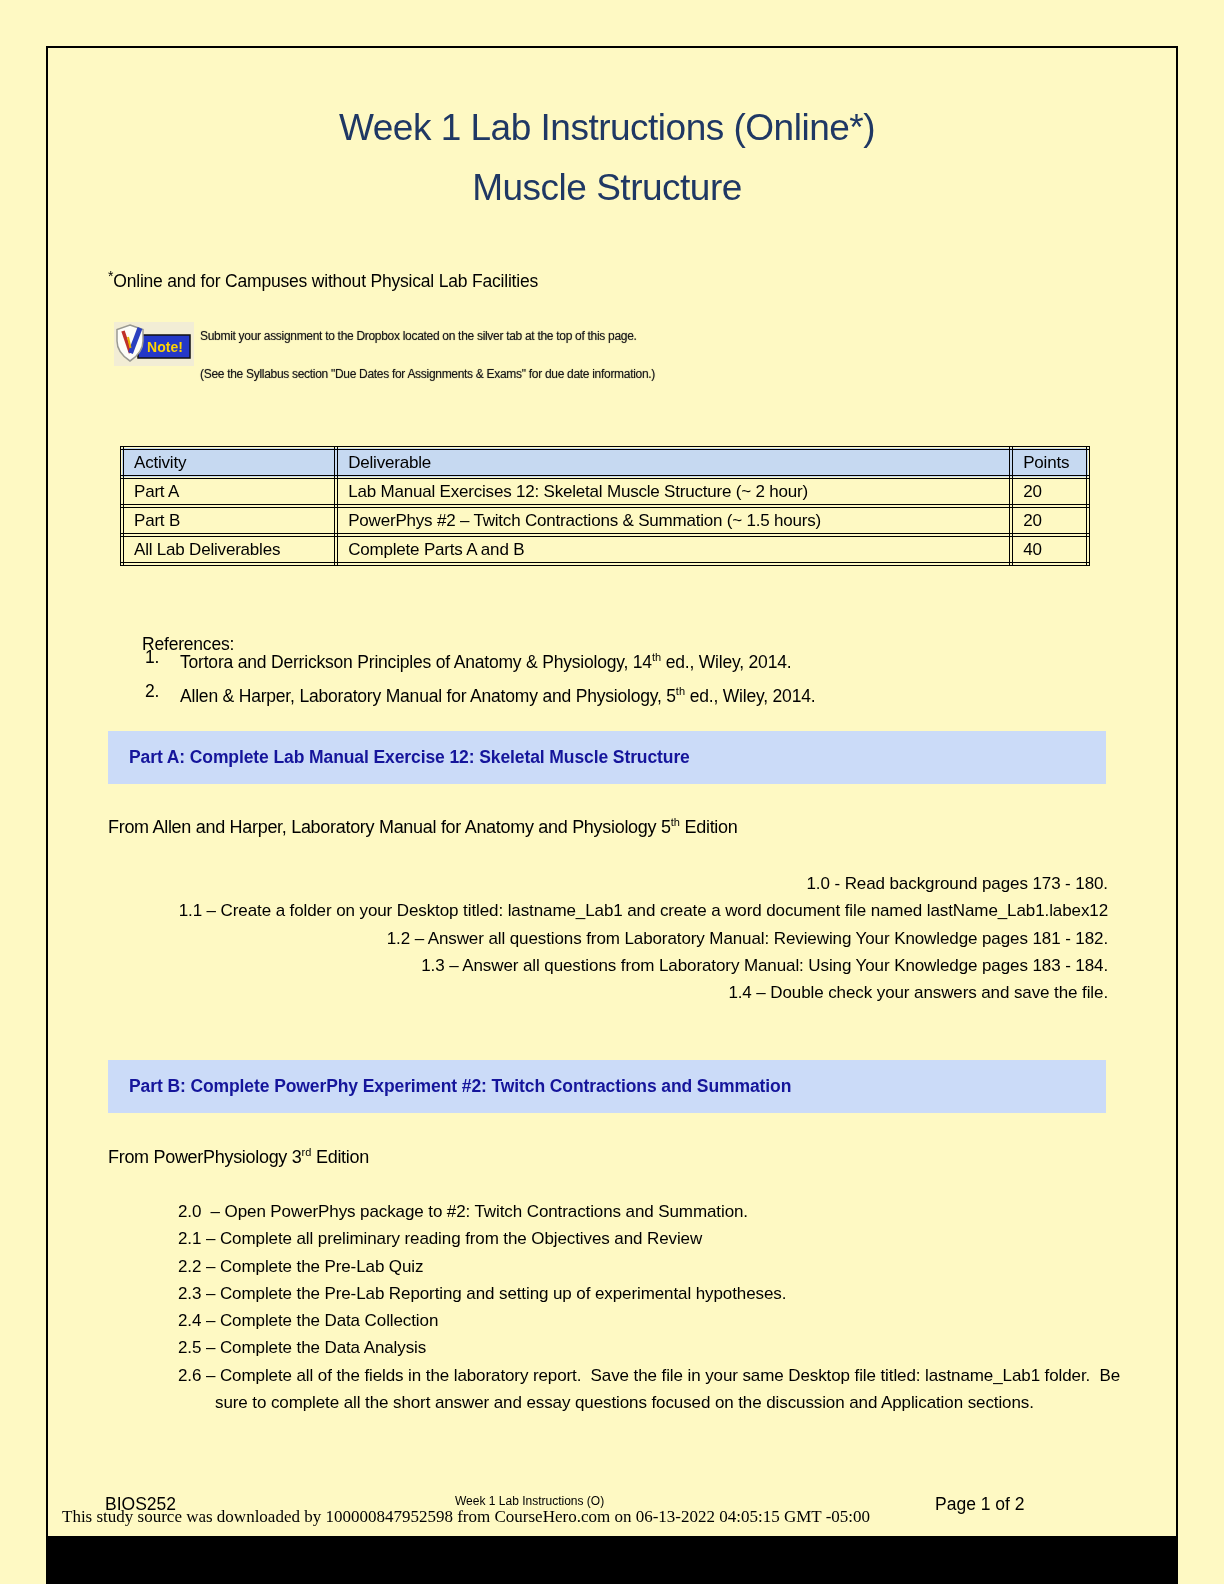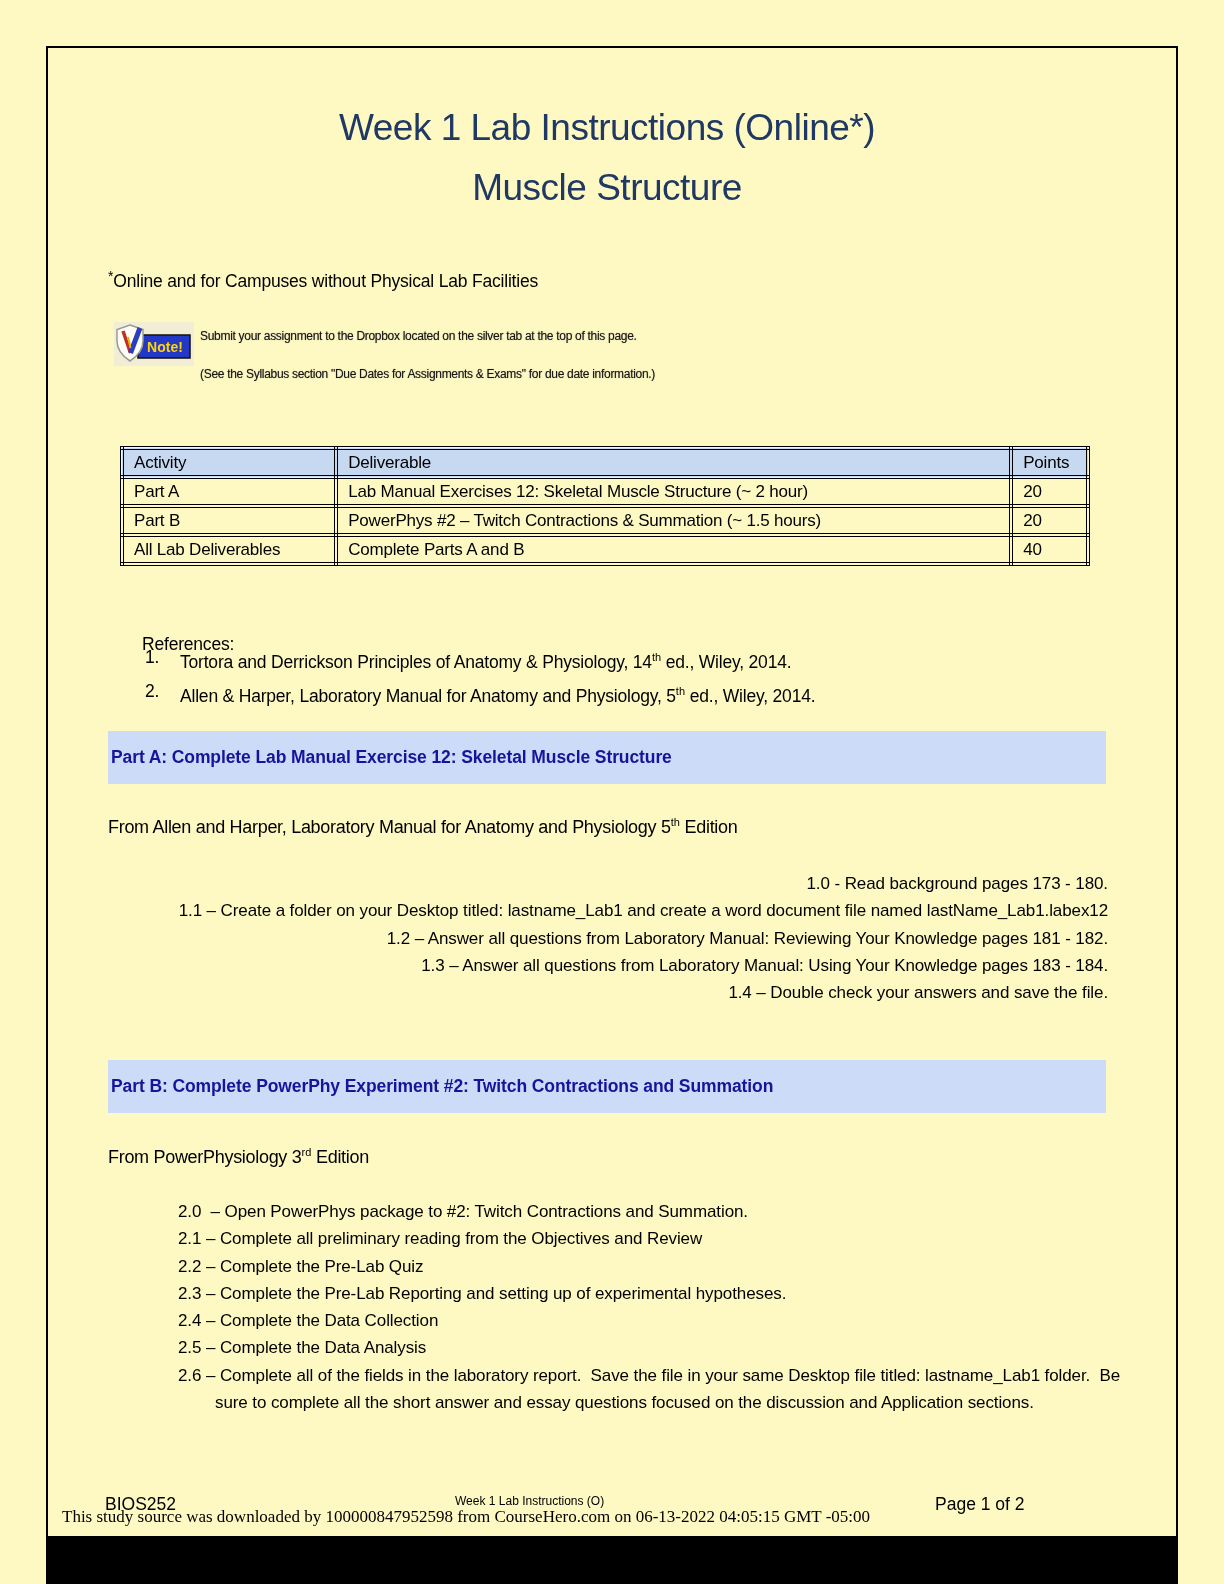--- a/index.html
+++ b/index.html
@@ -82,21 +82,21 @@
   .ref-item { display: flex; margin-bottom: 1px; }
   .ref-num { width: 35px; flex: 0 0 35px; }
   .uline { text-underline-offset: 3px; }
   .sup { vertical-align: super; font-size: 11px; letter-spacing: 0; }
   .banner {
     position: absolute;
     left: 108px; width: 998px; height: 53px;
     background: #CBDBF8;
     display: flex;
     align-items: center;
-    padding-left: 3px;
+    padding-left: 21px;
     font-weight: bold;
     font-size: 17.5px;
     color: #15159B;
     letter-spacing: -0.1px;
   }
   .banner-a { top: 731px; }
   .banner-b { top: 1060px; }
   .source-line {
     position: absolute;
     left: 108px;

